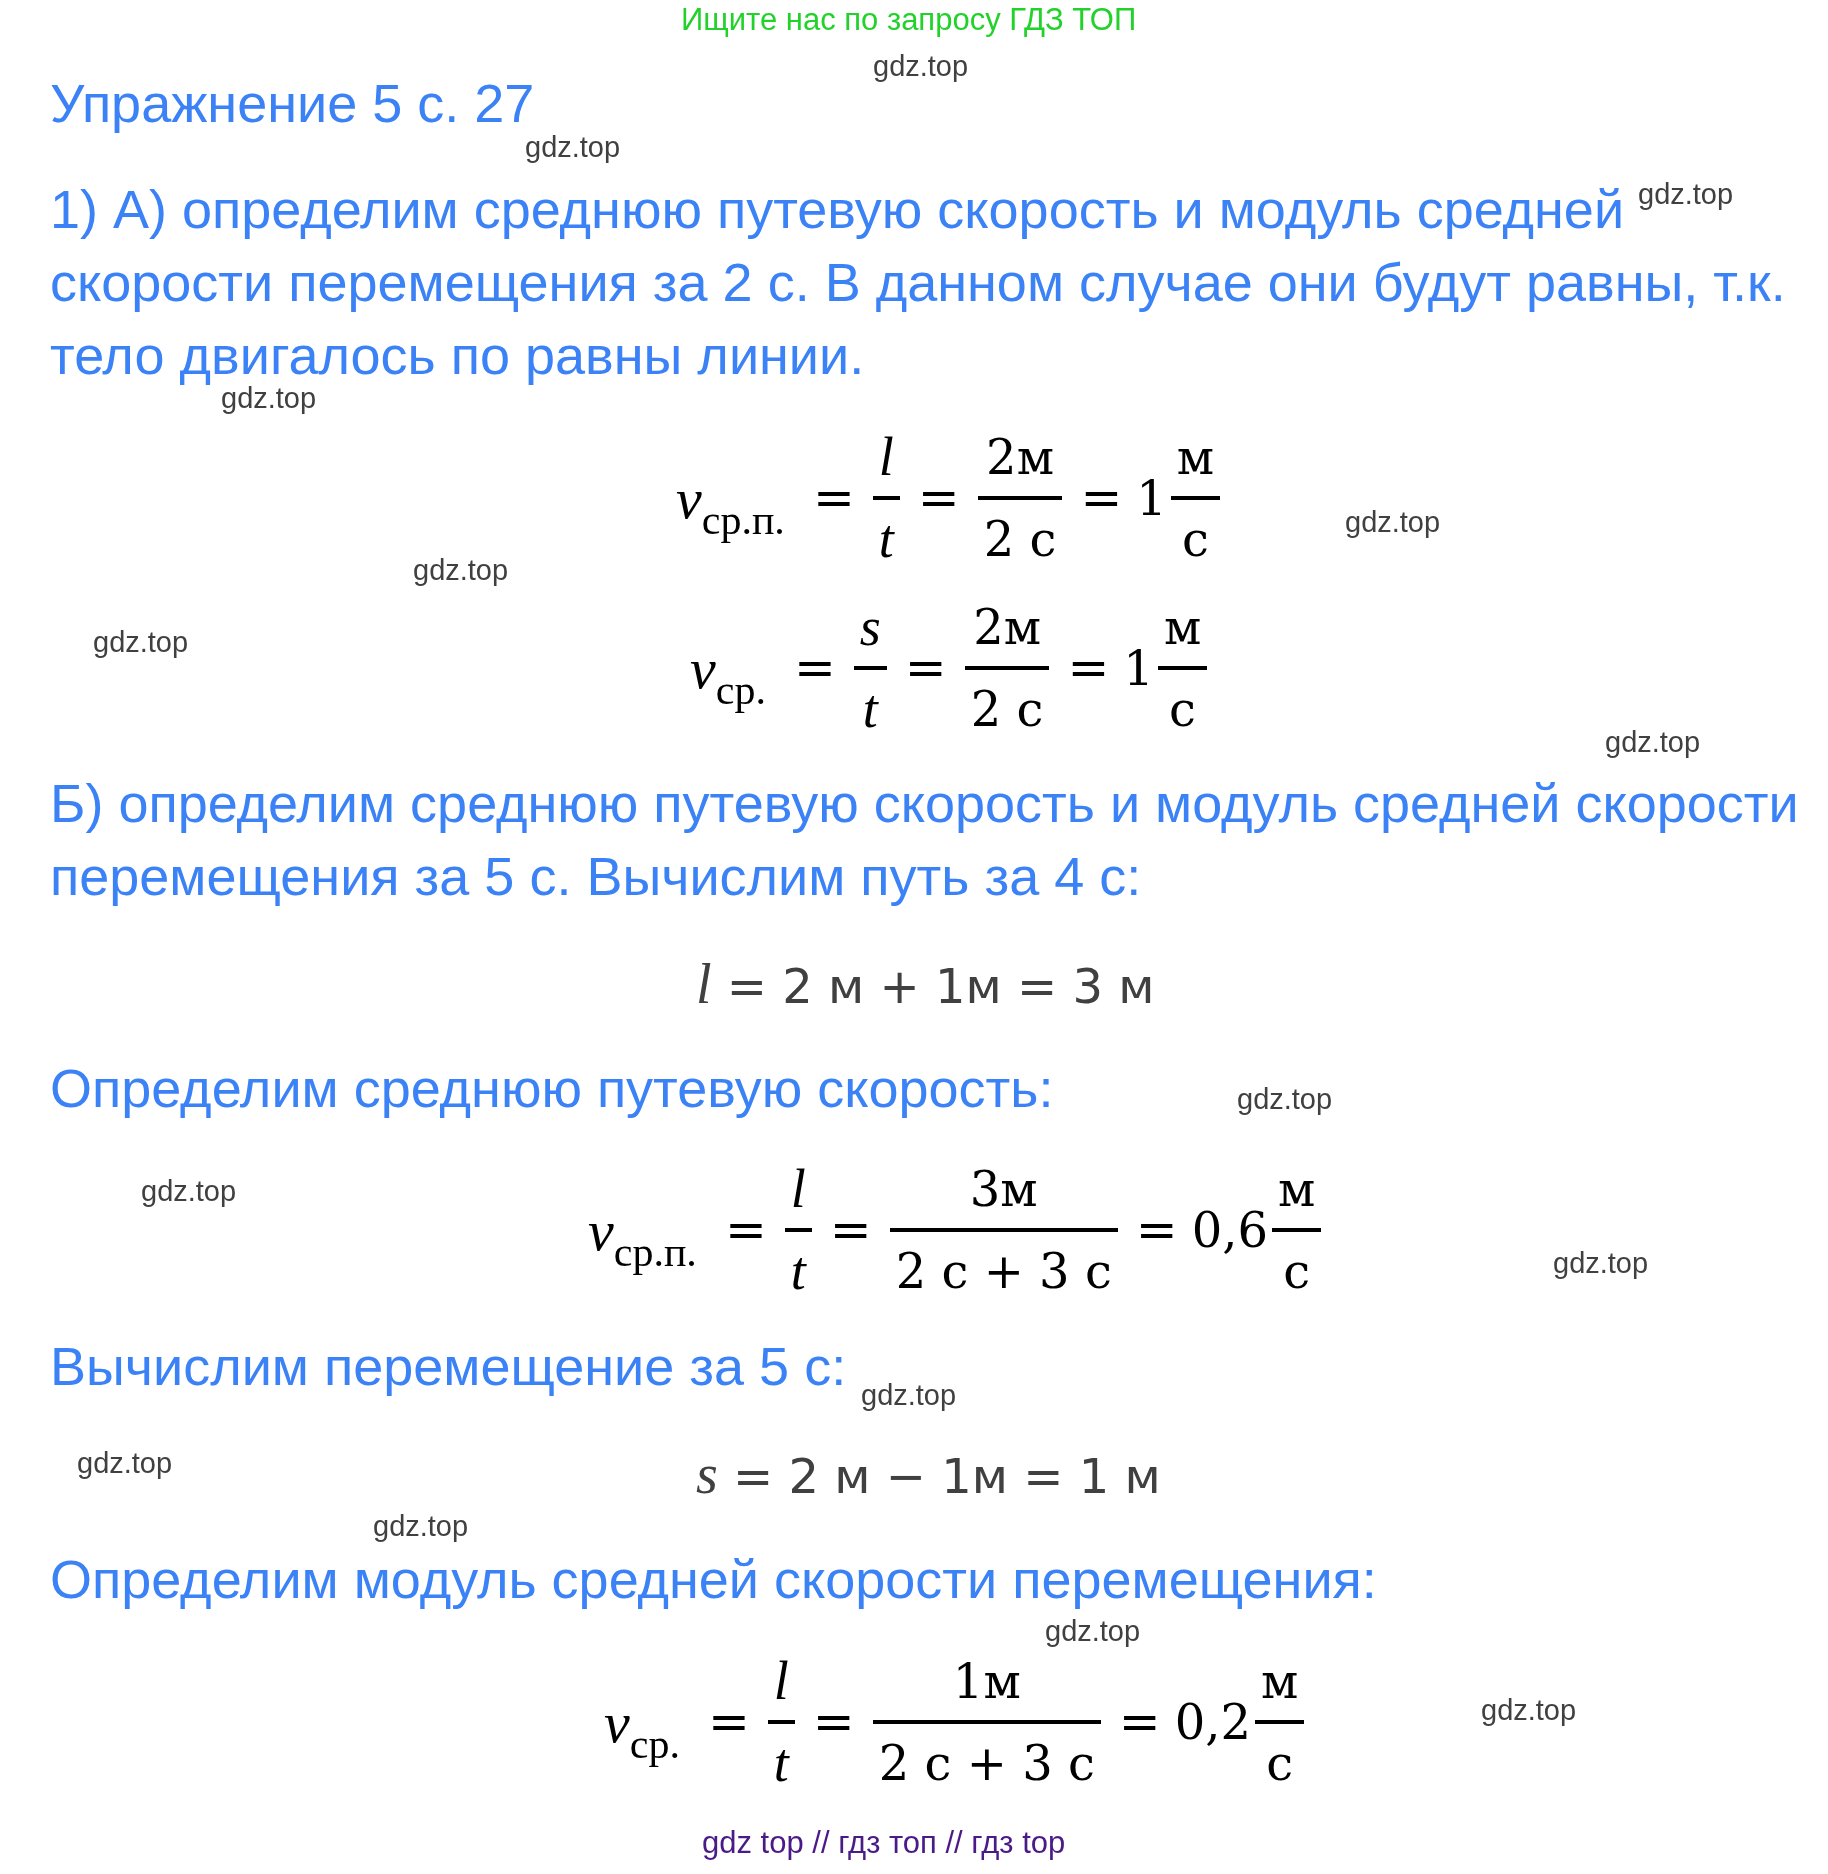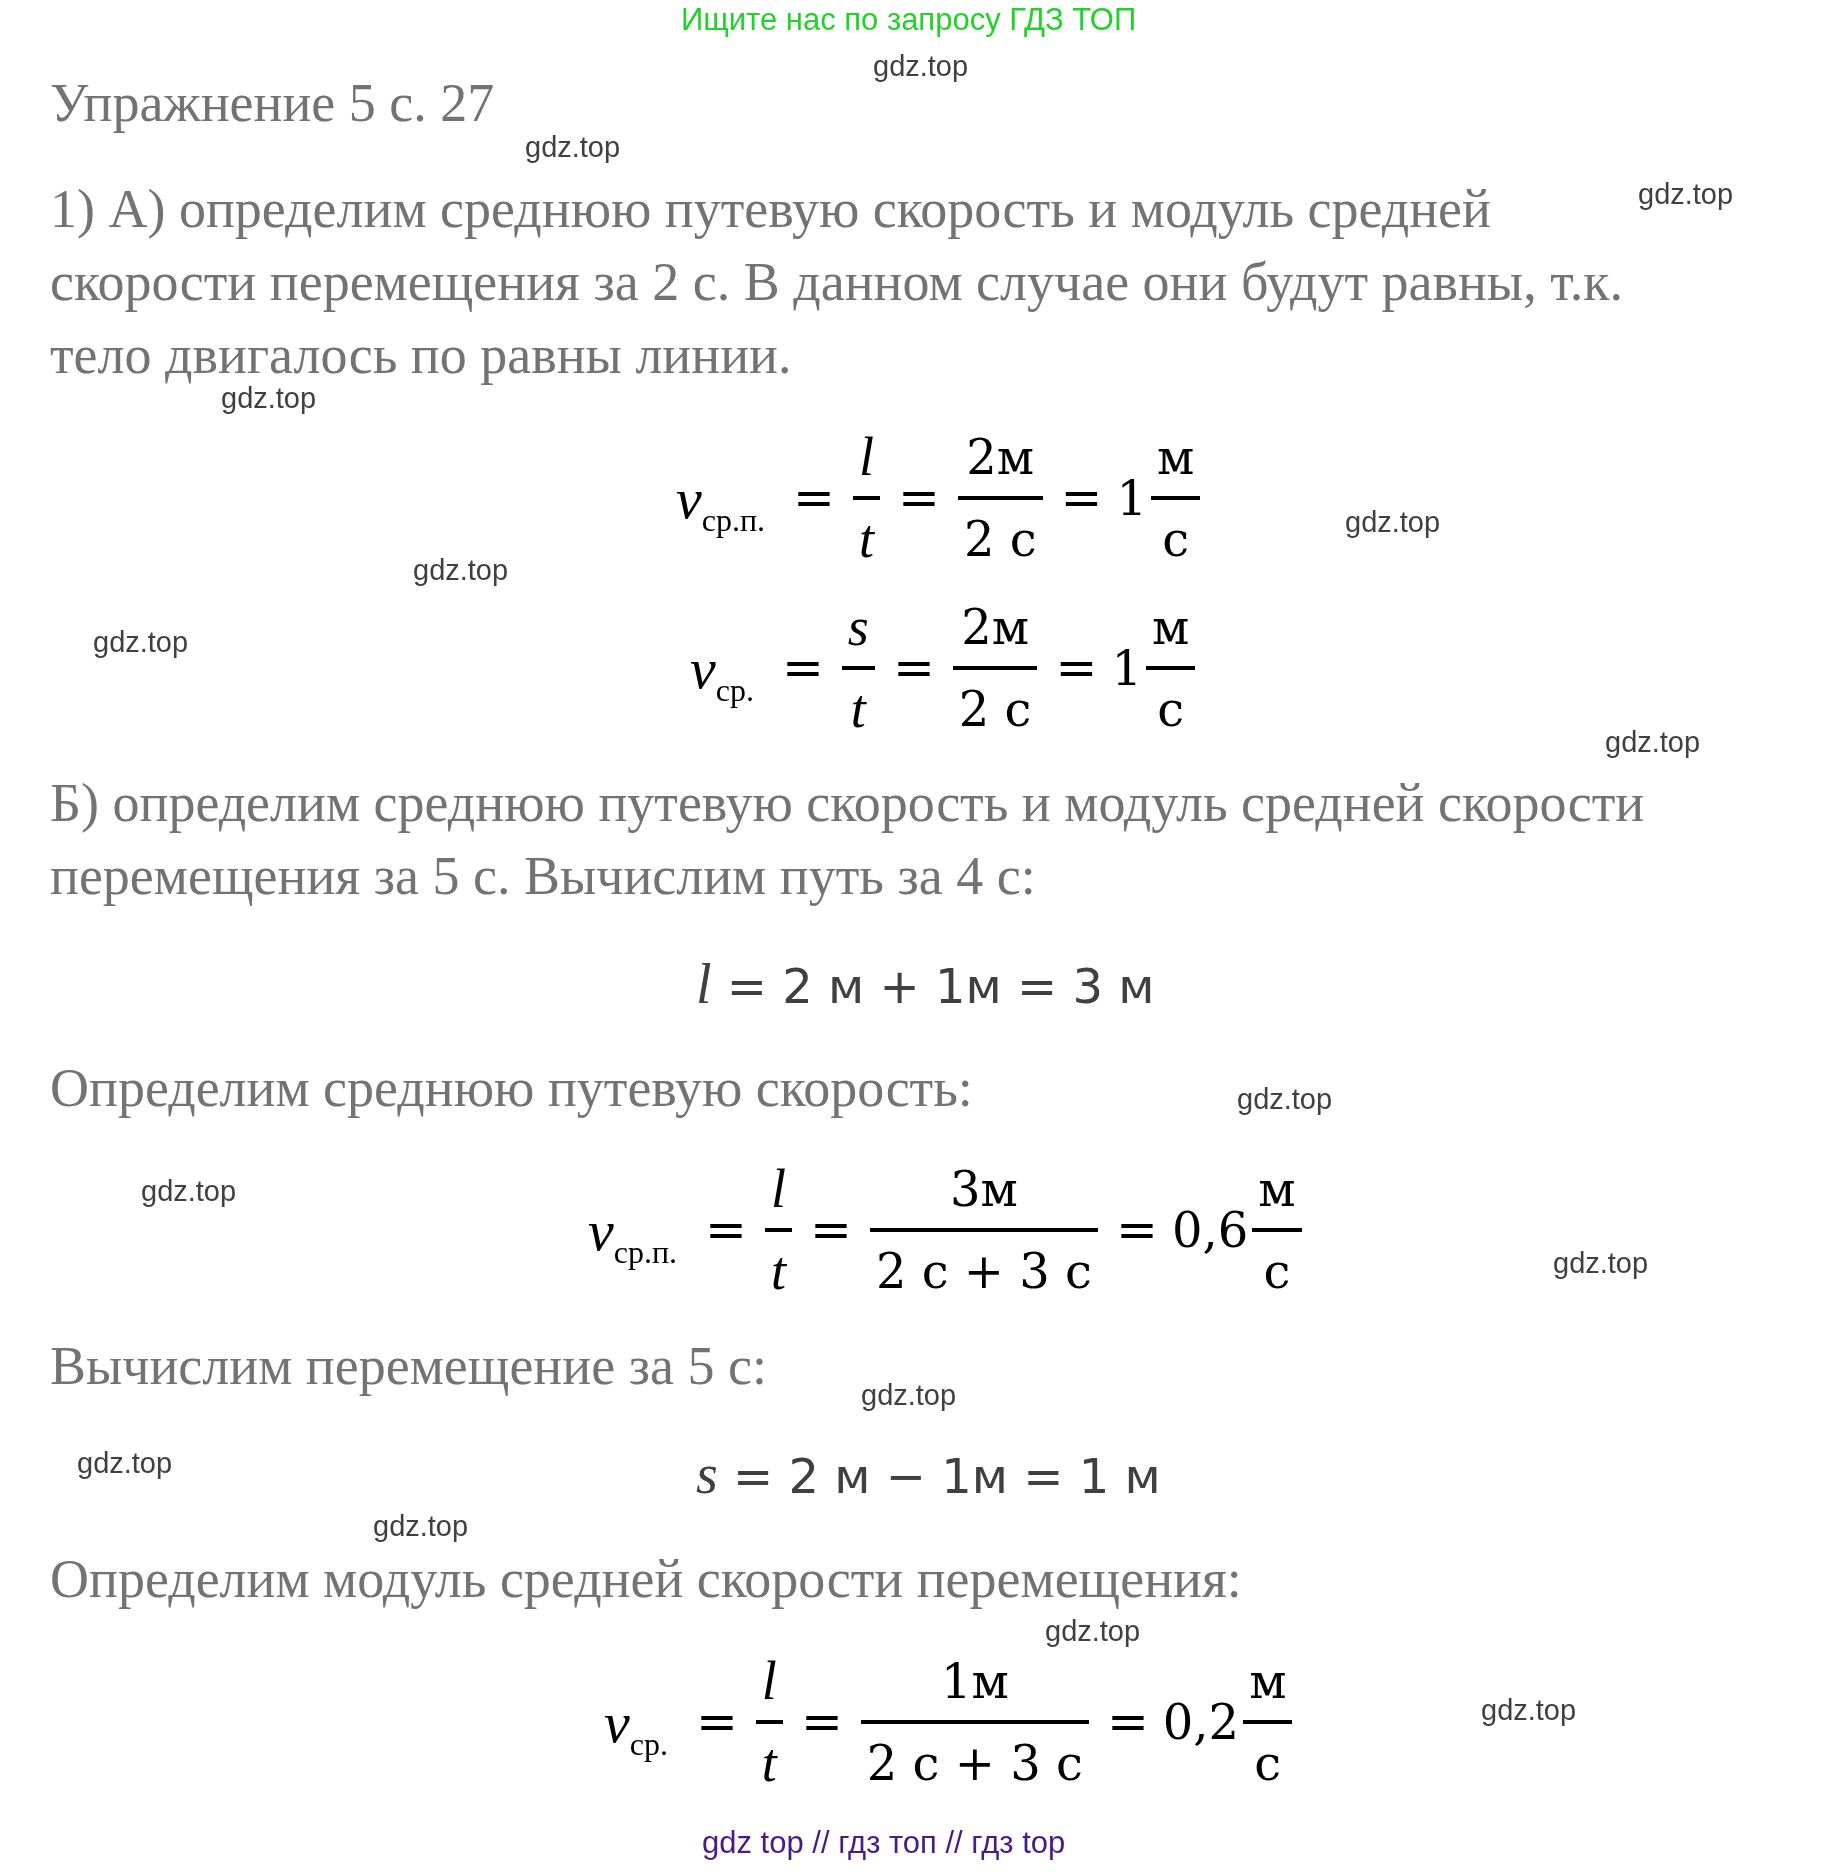--- a/index.html
+++ b/index.html
@@ -1,26 +1,26 @@
 <!DOCTYPE html>
 <html><head>
 <meta charset="utf-8">
 <style>
   html, body { margin:0; padding:0; background:#ffffff; }
   body { width:1828px; height:1874px; position:relative; overflow:hidden; }
   .abs { position:absolute; white-space:nowrap; }
-  .serif { font-family:Liberation Serif, serif; color:#737373; }
+  .serif { font-family:Liberation Sans, sans-serif; color:#3b82f6; }
   .wm { font-family:"Liberation Sans","DejaVu Sans",sans-serif; font-size:29px; color:#404040; }
   .banner { font-family:"Liberation Sans","DejaVu Sans",sans-serif; font-size:31px; color:#22d22a; }
   .footer { font-family:"Liberation Sans","DejaVu Sans",sans-serif; font-size:31px; color:#4a1a86; }
   .title { font-size:54px; }
   .para { font-size:54px; line-height:73px; }
   .math { font-family:"DejaVu Serif","Liberation Serif",serif; font-size:48px; color:#000; display:flex; align-items:center; }
   .math .v { font-style:italic; font-family:"Liberation Serif",serif; font-size:58px; }
-  .math .sub { font-family:"Liberation Serif",serif; font-size:32px; position:relative; top:22px; margin-right:14px; }
+  .math .sub { font-family:"Liberation Serif",serif; font-size:42px; position:relative; top:22px; margin-right:14px; }
   .math .op { margin:0 14px; font-size:50px; }
   .frac { display:inline-flex; flex-direction:column; align-items:center; margin:0 4px; }
   .frac .num, .frac .den { line-height:78px; padding:0 6px; }
   .frac .bar { height:4px; background:#000; align-self:stretch; }
   .it { font-style:italic; font-family:"Liberation Serif",serif; font-size:54px; }
   .line-eq { font-family:"DejaVu Sans","Liberation Sans",sans-serif; font-size:48px; color:#404040; }
   .line-eq .it { font-family:"Liberation Serif",serif; font-size:56px; }
 </style>
 </head>
 <body>

